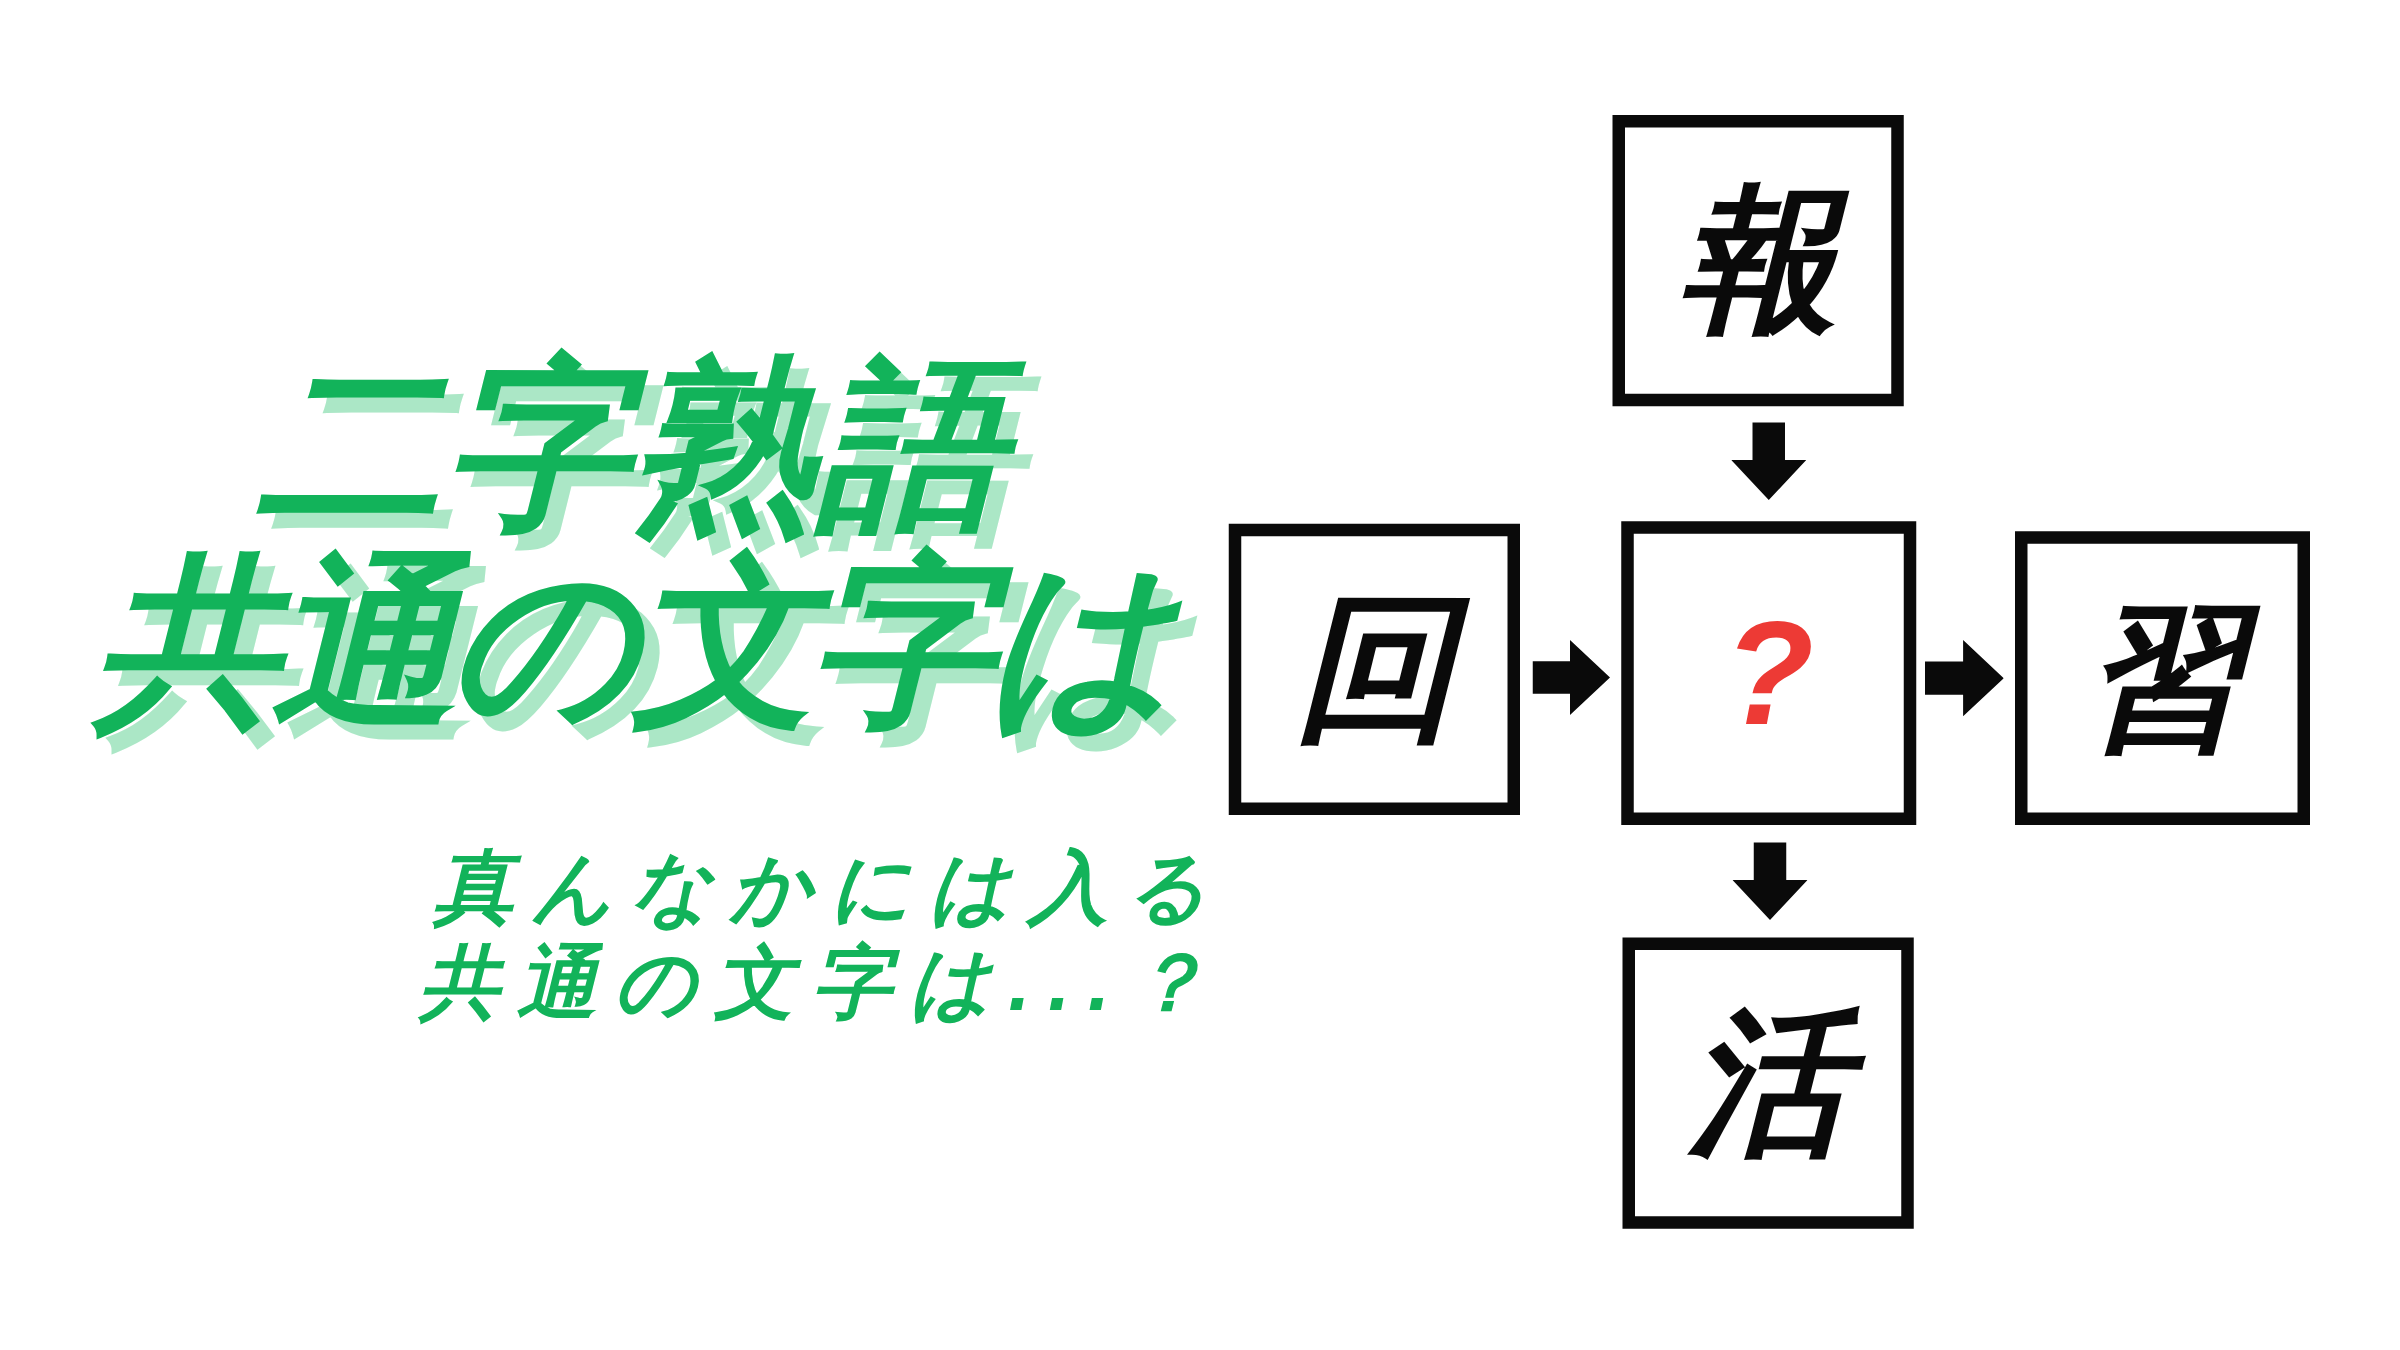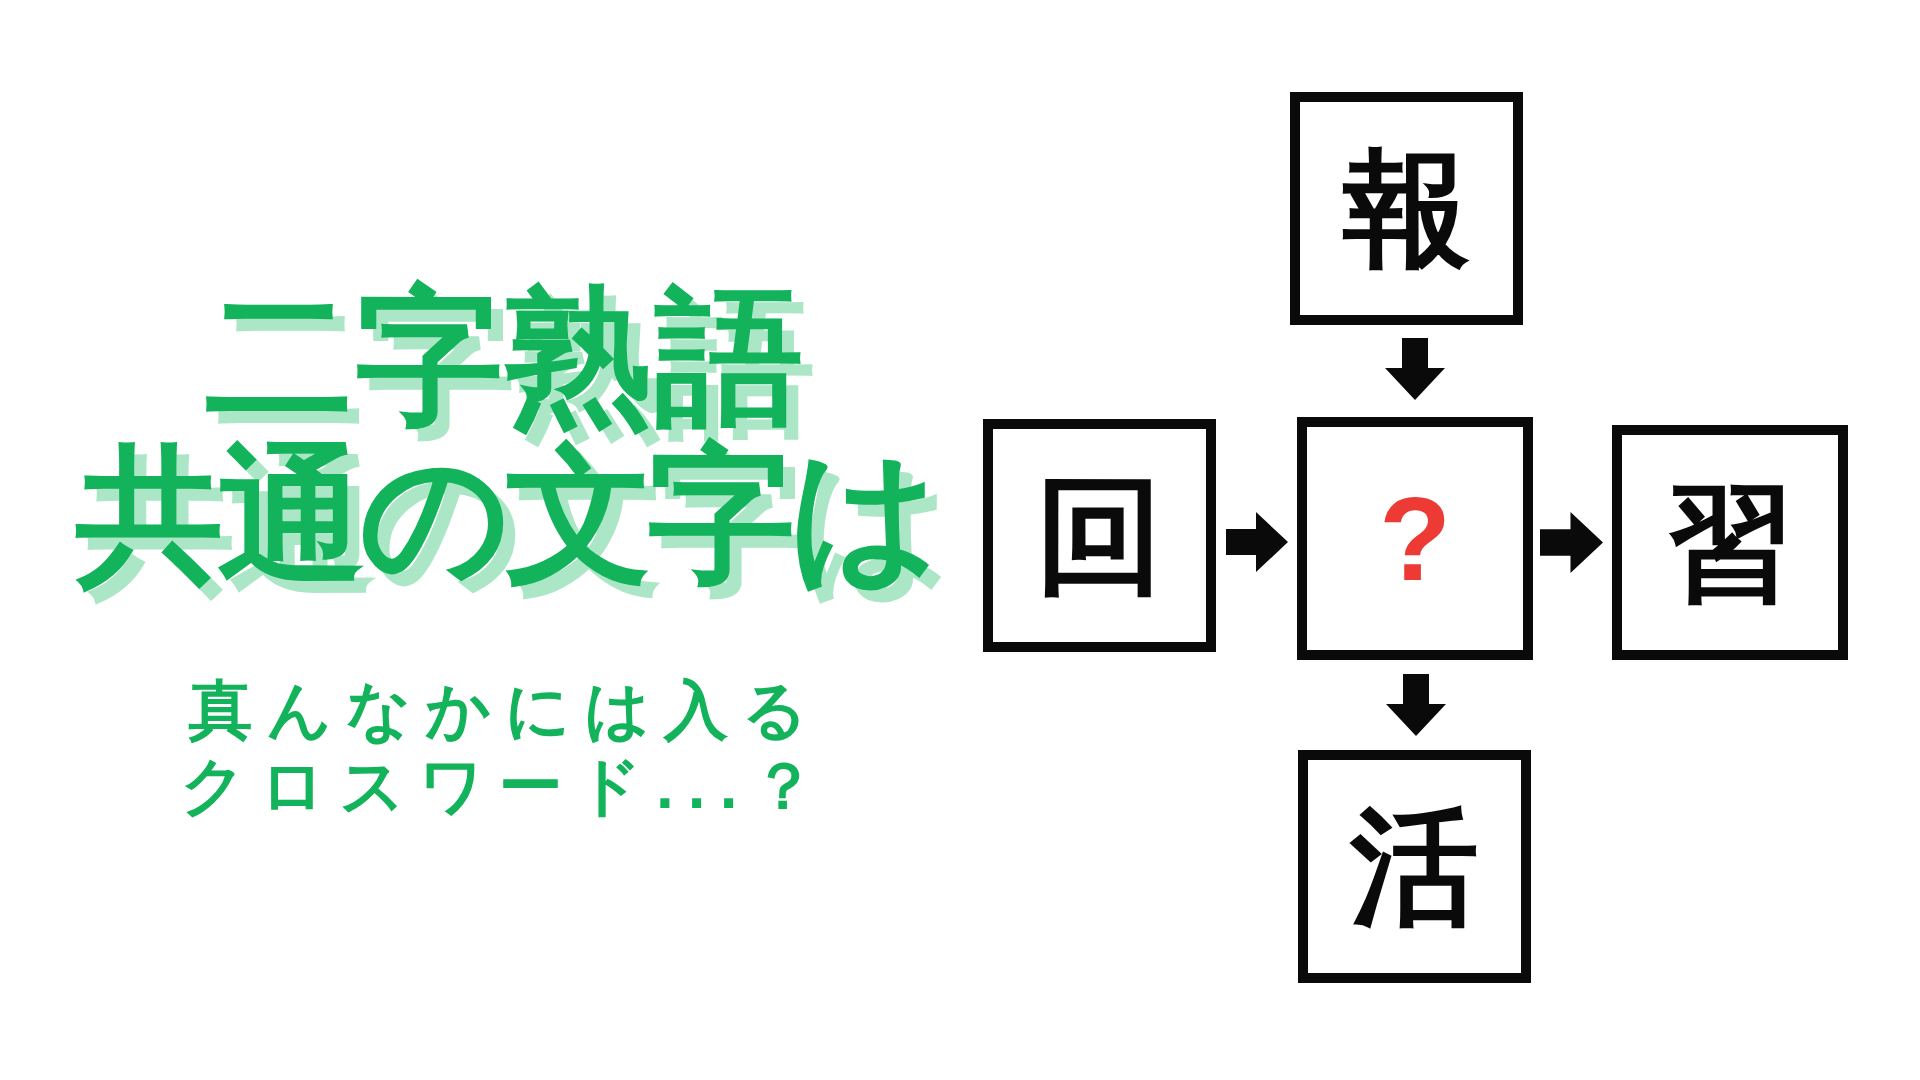--- a/index.html
+++ b/index.html
@@ -14,20 +14,21 @@
   html,body{background:var(--background);}
   body{
     font-family:"Liberation Sans", sans-serif;
     width:1920px;height:1080px;
     overflow:hidden;
   }
   .canvas{
     position:relative;
     width:1920px;height:1080px;
     background:var(--background);
+    font-style:italic;
   }
 
   
   .intro{
     position:absolute;
     left:30px;top:0;width:950px;height:1080px;
   }
   .title{
     position:absolute;
     left:0;top:278px;width:100%;
@@ -43,21 +44,21 @@
   .subtitle{
     position:absolute;
     left:0;top:672px;width:100%;
     text-align:center;
     font-weight:bold;
     color:var(--green);
     font-size:64px;
     line-height:76px;
     letter-spacing:14px;
   }
-  .subtitle-line{display:block;}
+  .subtitle-line{display:block;text-align:right;}
 
   
   .puzzle{position:absolute;left:0;top:0;width:1920px;height:1080px;}
   .cell{
     position:absolute;
     background:var(--background);
     border:10px solid var(--ink);
     display:flex;align-items:center;justify-content:center;
   }
   .cell .glyph{
@@ -86,21 +87,21 @@
 
 <div class="canvas">
 
   <header class="intro">
     <h1 class="title">
       <span class="title-line line1">二字熟語</span>
       <span class="title-line line2">共通の文字は</span>
     </h1>
     <p class="subtitle">
       <span class="subtitle-line">真んなかには入る</span>
-      <span class="subtitle-line">クロスワード...？</span>
+      <span class="subtitle-line">共通の文字は...？</span>
     </p>
   </header>
 
   <div class="puzzle">
 
     <div class="cell cell-top">
       <span class="glyph">報</span>
     </div>
 
     <div class="cell cell-left">

